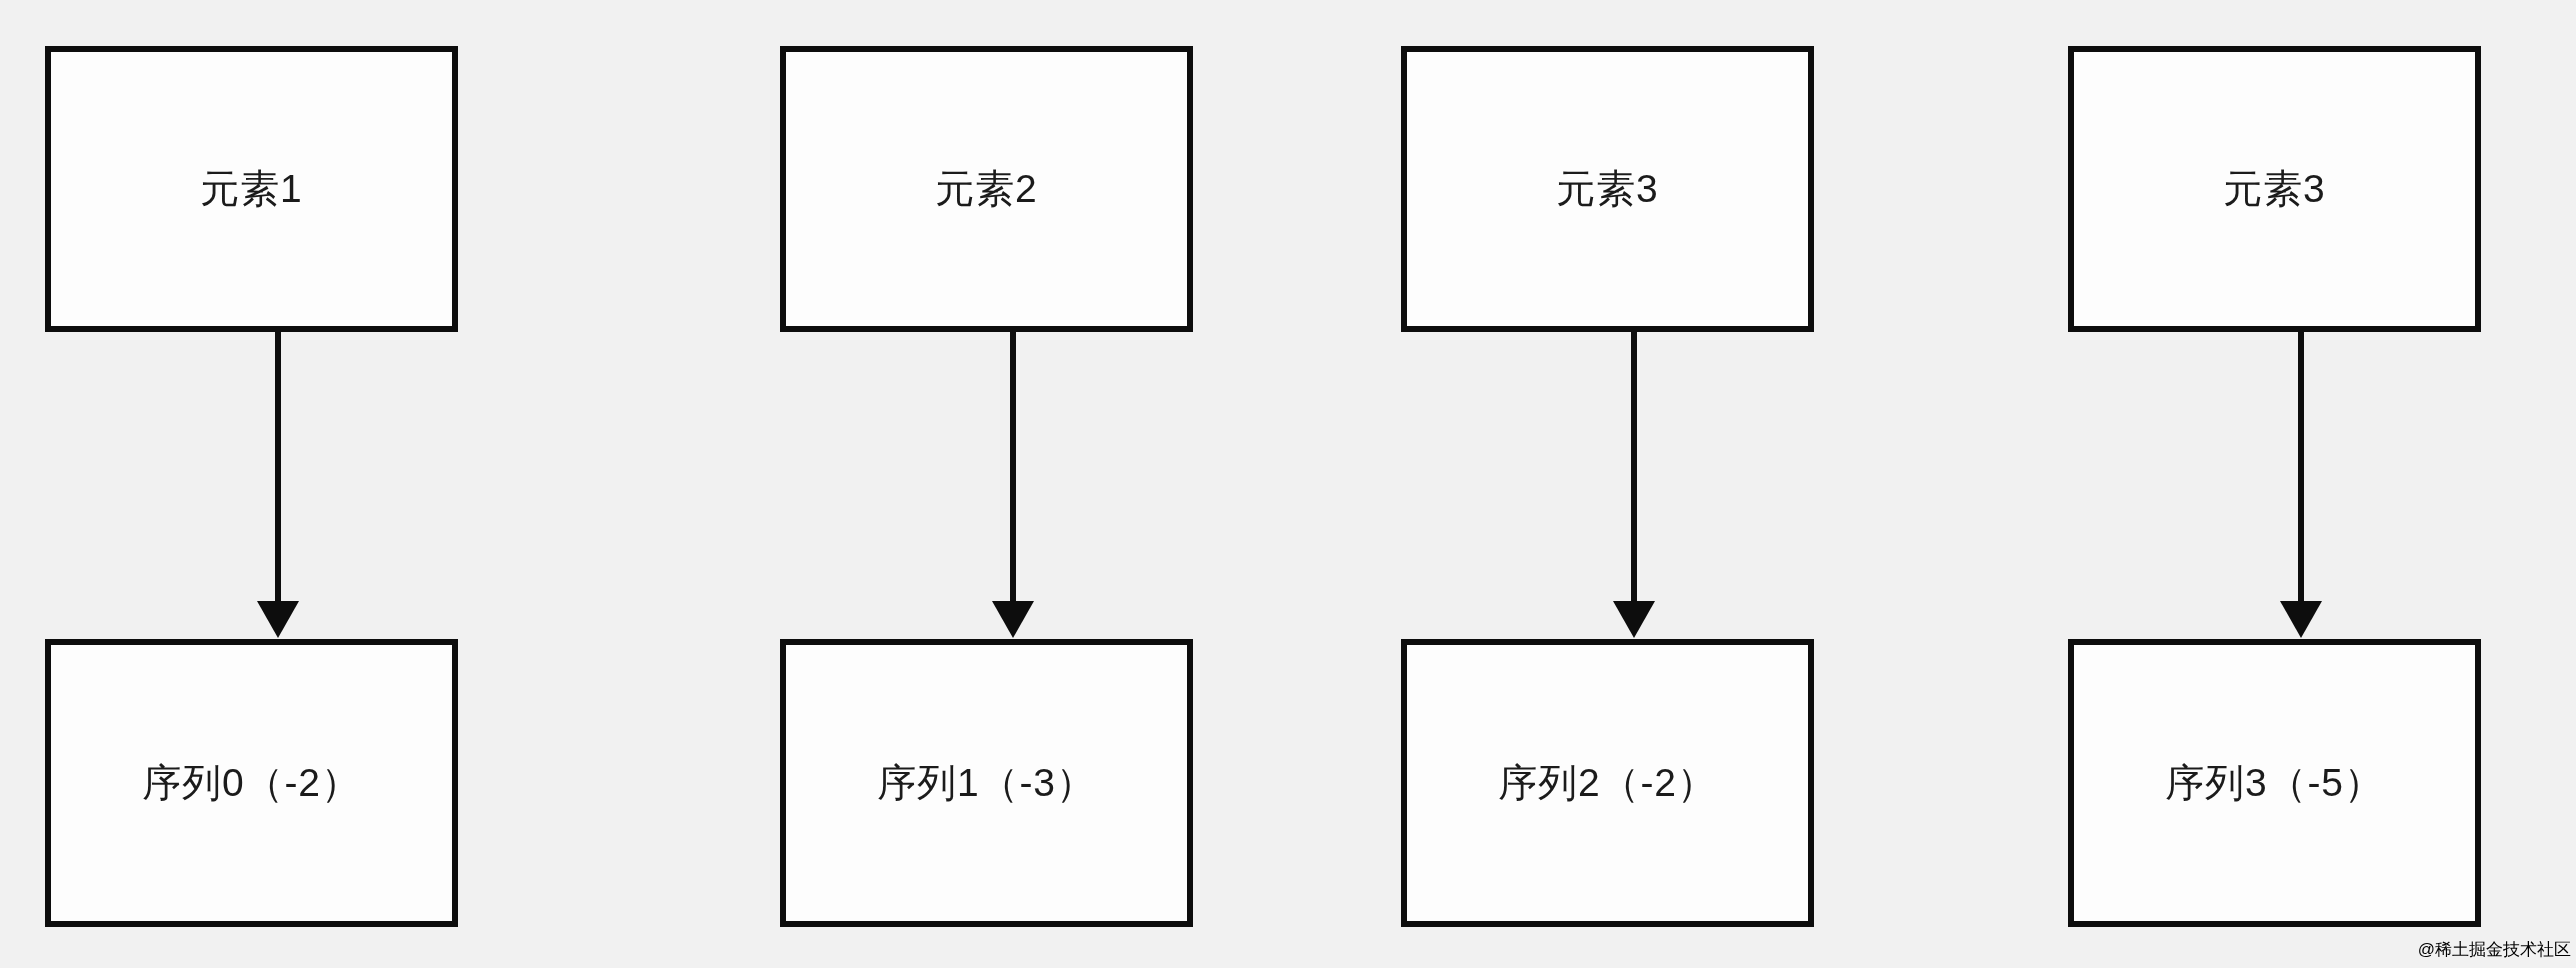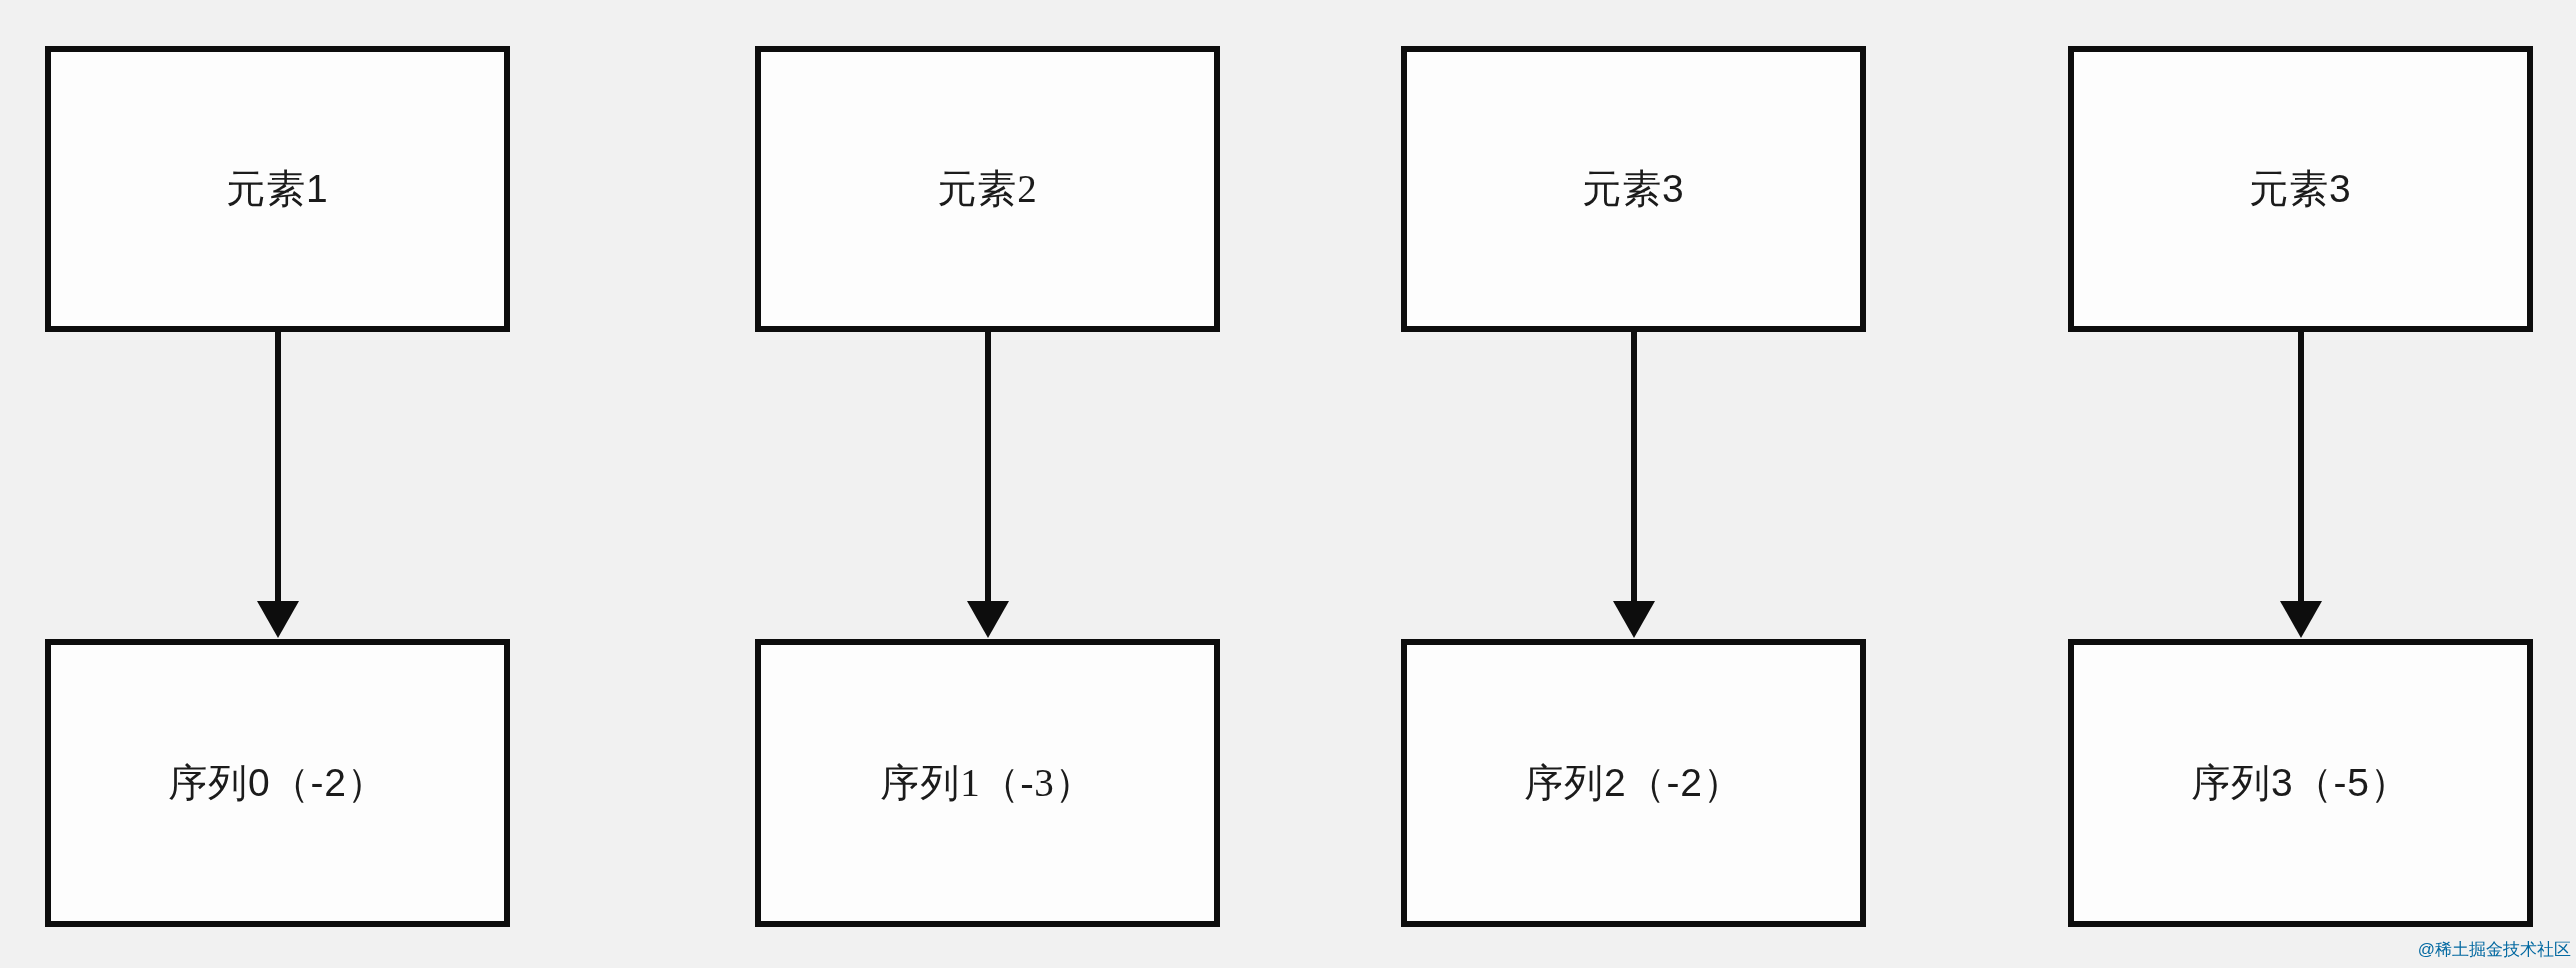--- a/index.html
+++ b/index.html
@@ -17,27 +17,27 @@
     overflow: hidden;
   }
   .column {
     position: absolute;
     top: 46px;
     width: 465px;
     display: flex;
     flex-direction: column;
   }
   .col-0 { left: 45px; }
-  .col-1 { left: 755px; font-family: Liberation Serif, serif; }
+  .col-1 { left: 780px; }
   .col-2 { left: 1401px; }
   .col-3 { left: 2068px; }
 
   .node {
     box-sizing: border-box;
-    width: 465px;
+    width: 413px;
     background: #fdfdfd;
     border: 6px solid #0d0d0d;
     display: flex;
     align-items: center;
     justify-content: center;
     text-align: center;
     font-size: 39px;
     color: #1b1b1b;
     letter-spacing: 0.9px;
   }
@@ -63,21 +63,21 @@
     border-left: 21px solid transparent;
     border-right: 21px solid transparent;
     border-top: 37px solid #0d0d0d;
   }
 
   .watermark {
     position: absolute;
     right: 5.1px;
     bottom: 8.5px;
     font-size: 17px;
-    color: #0369a1;
+    color: #000000;
   }
 </style>
 </head>
 <body>
 
 <div class="canvas">
 
   <div class="column col-0">
     <div class="node source">
       <span>元素1</span>

